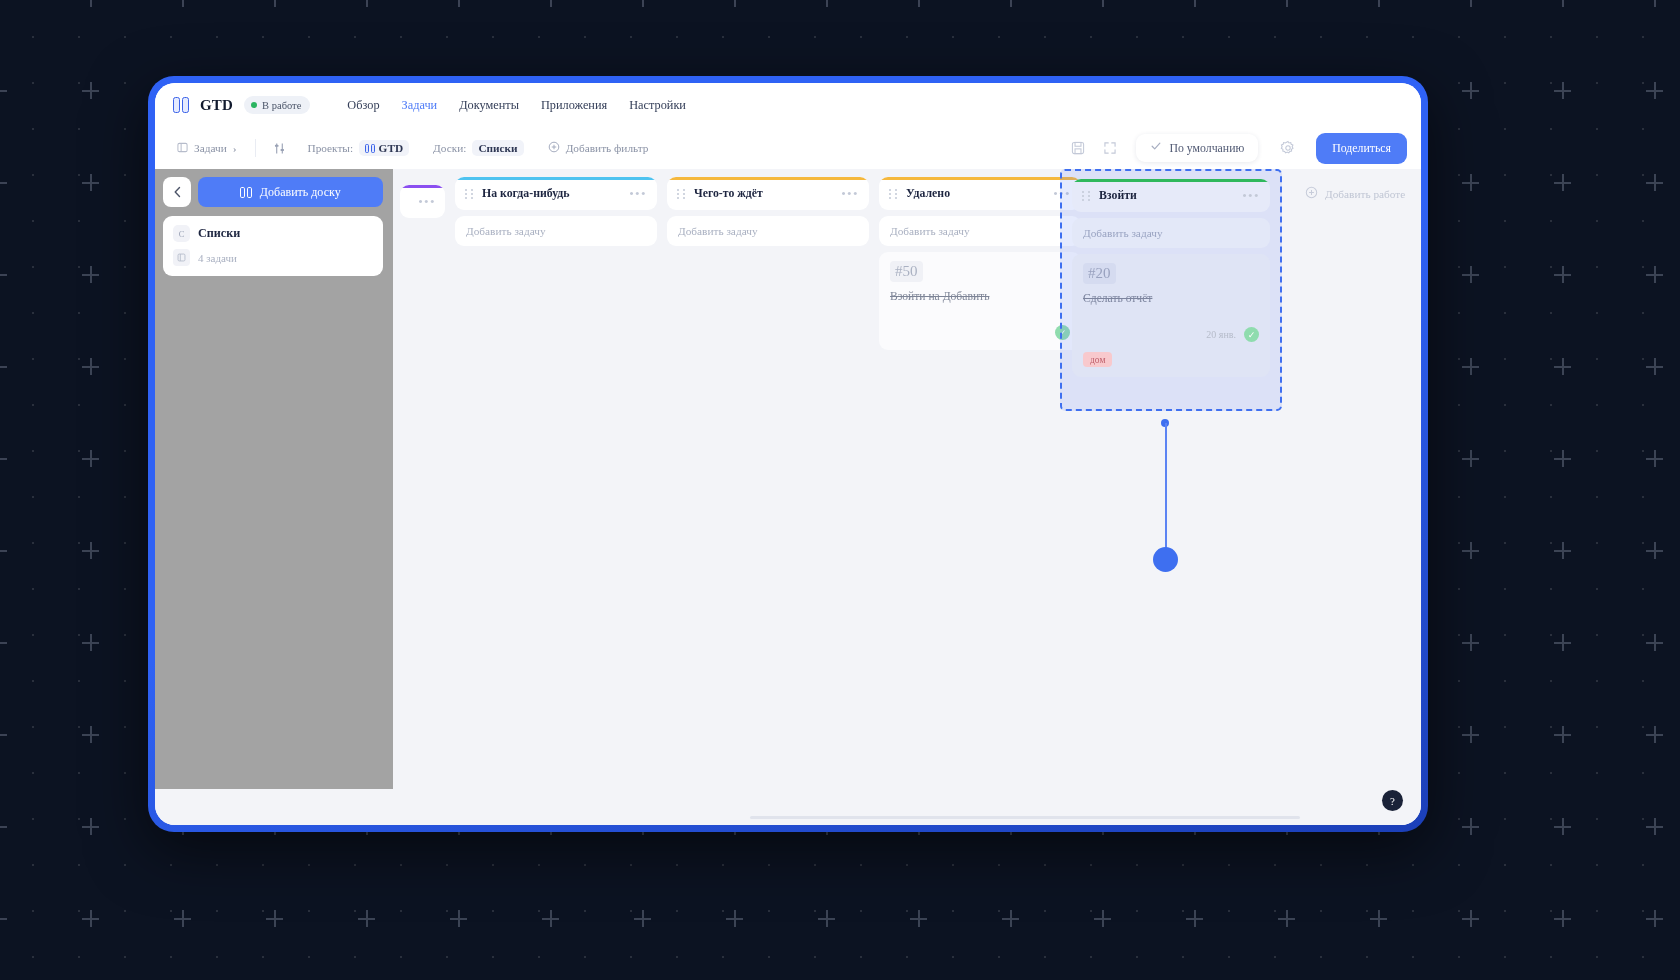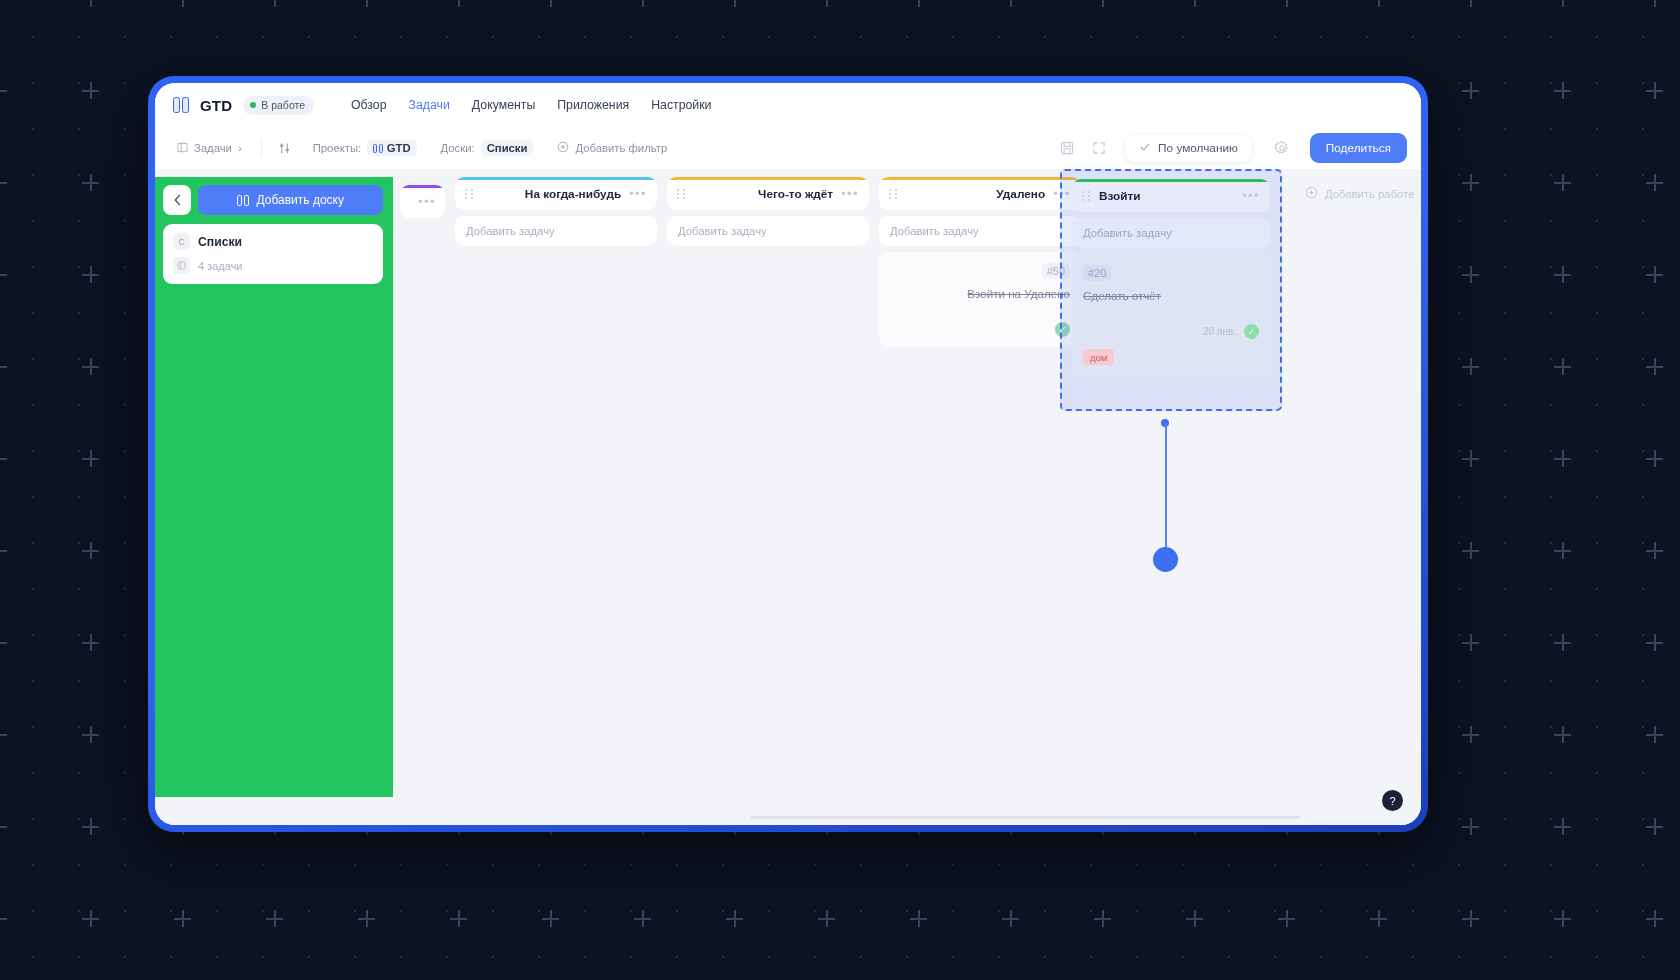--- a/index.html
+++ b/index.html
@@ -31,20 +31,21 @@
 
   
   #window-frame {
     position: absolute;
     left: 148px; top: 76px;
     width: 1280px; height: 756px;
     border-radius: 26px;
     padding: 7px;
     background: linear-gradient(160deg,#2f62f5 0%, #2f62f5 48%, #1b3fb8 100%);
     box-shadow: 0 18px 60px rgba(0,0,0,.55);
+    font-family: Liberation Serif, serif;
   }
   #window-inner {
     width: 100%; height: 100%;
     background: #ffffff;
     border-radius: 20px;
     overflow: hidden;
     position: relative;
   }
 
   
@@ -125,21 +126,21 @@
   
   #board {
     position: absolute; left: 0; right: 0; top: 86px; bottom: 0;
     background: #f3f4f8;
     overflow: hidden;
   }
   #columns {
     position: absolute; top: 0; left: 0; height: 100%;
     display: flex; gap: 10px; padding: 8px 0 0 0;
   }
-  .column { width: 202px; flex: 0 0 202px; position: relative; text-align: right; }
+  .column { width: 202px; flex: 0 0 202px; position: relative; }
   .col-head {
     background: #fff; border-radius: 9px;
     height: 33px; display: flex; align-items: center;
     padding: 0 10px; gap: 8px; position: relative; overflow: hidden;
   }
   .col-accent { position: absolute; left: 0; right: 0; top: 0; height: 3px; }
   .grip {
     width: 9px; height: 11px; flex: 0 0 9px;
     display: grid; grid-template-columns: 1fr 1fr; gap: 2px 3px;
     align-content: center;
@@ -151,21 +152,21 @@
     margin-top: 6px; background: #fff; border-radius: 9px;
     height: 30px; display: flex; align-items: center;
     padding: 0 11px; font-size: 11.3px; color: #a9b0c1; cursor: text;
     white-space: nowrap;
   }
   .card {
     margin-top: 6px; background: #fbfbfd; border-radius: 9px;
     padding: 9px 11px 10px; position: relative; cursor: pointer;
   }
   .card-id {
-    display: inline-block; font-size: 11px; color: #aab1c2;
+    display: inline-block; font-size: 15px; color: #aab1c2;
     background: #f0f1f6; border-radius: 4px; padding: 2px 5px;
   }
   .card-title {
     margin-top: 8px; font-size: 11.6px; color: #7d8496;
     text-decoration: line-through; white-space: nowrap;
   }
   .card-foot {
     margin-top: 22px; display: flex; align-items: center;
     justify-content: flex-end; gap: 8px;
   }
@@ -232,23 +233,23 @@
   .g-circle {
     position:absolute; right:8px; top:48px;
     width:15px;height:15px;border-radius:50%;border:1.3px solid #d5dae4;
   }
   .g-count { position:absolute; right:5px; top:78px; font-size:10.5px;color:#a9b0c1;white-space:nowrap;}
   .g-text  { position:absolute; right:8px; top:103px; font-size:11.5px;color:#6e7689;white-space:nowrap;}
   .g-text2 { position:absolute; right:-8px; top:165px; font-size:11.5px;color:#4d5569;white-space:nowrap;}
 
   
   #boards-panel {
-    position: absolute; left: 0; top: 94px;
+    position: absolute; left: 0; top: 86px;
     width: 238px; height: 620px;
-    background: #22c55e;
+    background: #a3a3a3;
     z-index: 20;
     padding: 8px 10px 0 8px;
   }
   #panel-top { display: flex; gap: 7px; align-items: center; }
   #collapse-btn {
     width: 28px; height: 30px; background: #fff; border-radius: 8px;
     display: flex; align-items: center; justify-content: center;
     color: #5a6276; font-size: 13px; cursor: pointer; flex: 0 0 28px;
   }
   #add-board-btn {
@@ -664,21 +665,21 @@
                 <s></s>
                 <s></s>
                 <s></s>
               </span>
             <span class="col-title">Удалено</span>
             <span class="col-dots">•••</span>
           </div>
           <div class="add-task">Добавить задачу</div>
           <div class="card">
             <span class="card-id">#50</span>
-            <div class="card-title">Взойти на Удалено</div>
+            <div class="card-title">Взойти на Добавить</div>
             <div class="card-foot">
               <span class="check-badge">✓</span>
             </div>
           </div>
         </div>
 
         <div style="flex:0 0 240px;"></div>
       </div>
 
       <div id="col-done-wrap">

